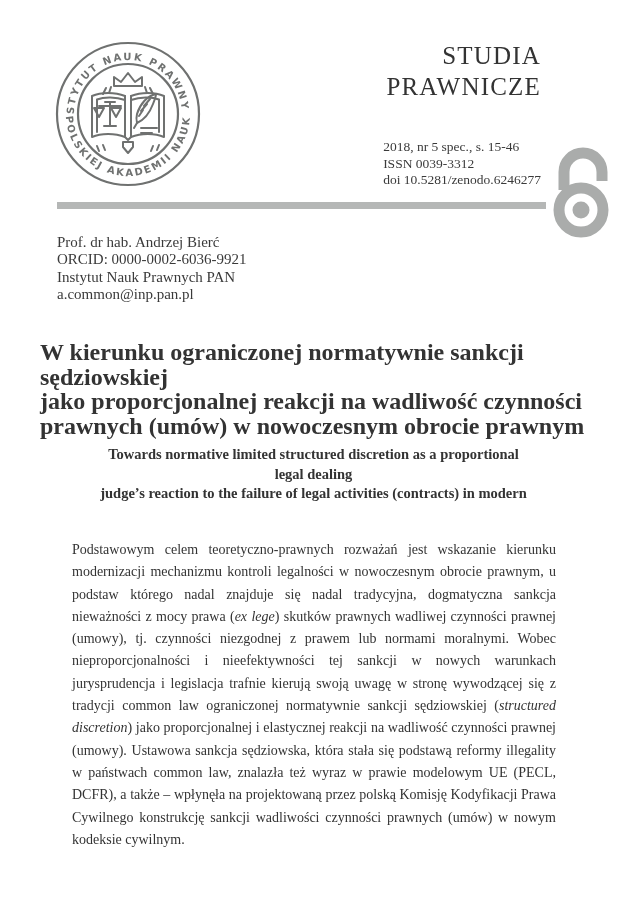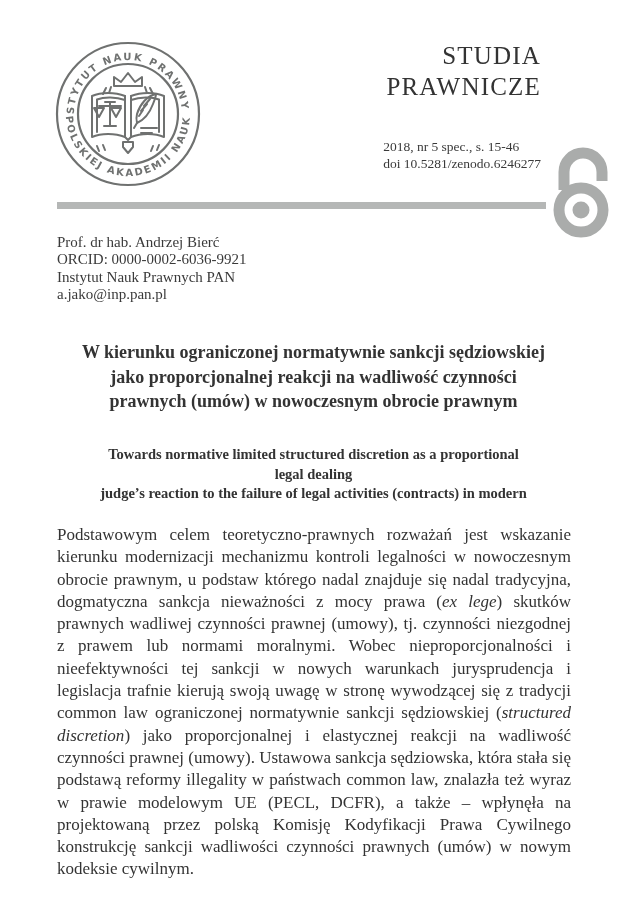--- a/index.html
+++ b/index.html
@@ -20,30 +20,30 @@
         font-size:13.5px;line-height:16.5px;color:#3a3a3a;}
 
   .rule{position:absolute;left:57px;top:202px;width:489px;height:7px;background:#b5b7b6;}
 
   .oa-icon{position:absolute;left:546px;top:146px;width:76px;height:92px;}
 
   
   .author{position:absolute;left:57px;top:234px;font-size:15px;line-height:17.4px;color:#3a3a3a;}
 
   
-  .title-pl{position:absolute;left:40px;right:40px;top:340px;text-align:center;
-            font-weight:bold;font-size:18px;line-height:24.5px;color:#333333;}
+  .title-pl{position:absolute;left:40px;right:40px;top:340px;
+            font-weight:bold;font-size:24px;line-height:24.5px;color:#333333;}
   .title-en{position:absolute;left:40px;right:40px;top:437px;text-align:center;
             font-weight:bold;font-size:14.5px;line-height:19.5px;color:#333333;}
   .tline{display:block;}
 
   
   .abstract{position:absolute;left:57px;width:514px;top:524px;color:#333333;}
   .abstract-heading{font-weight:bold;font-size:15.5px;line-height:22px;margin:0;}
-  .abstract-body{font-size:17px;line-height:22.3px;text-align:justify;margin:0;}
+  .abstract-body{font-size:14px;line-height:22.3px;text-align:justify;margin:15px;}
   .abstract-body em{font-style:italic;}
 
   
   .badge{position:absolute;left:554px;top:838px;width:50px;height:50px;}
 </style>
 </head>
 <body>
 
 <div class="page">
 
@@ -99,40 +99,41 @@
       </g>
     </svg>
   </div>
 
   <div class="masthead">
     <div class="jtitle-line">STUDIA</div>
     <div class="jtitle-line">PRAWNICZE</div>
   </div>
   <div class="meta">
     <div>2018, nr 5 spec., s. 15-46</div>
+    <div>ISSN 0039-3312</div>
     <div>doi 10.5281/zenodo.6246277</div>
   </div>
 
   <div class="rule"></div>
 
   <div class="oa-icon">
     <svg viewBox="0 0 76 92" width="76" height="92">
       <g fill="none" stroke="#aaacab" stroke-width="11">
         <path d="M 18 44 L 18 26 A 19 19 0 0 1 56 26 L 56 35"></path>
         <circle cx="35" cy="64" r="22"></circle>
       </g>
       <circle cx="35" cy="64" r="8.5" fill="#aaacab"></circle>
     </svg>
   </div>
 
   <div class="author">
     <div>Prof. dr hab. Andrzej Bierć</div>
     <div>ORCID: 0000-0002-6036-9921</div>
     <div>Instytut Nauk Prawnych PAN</div>
-    <div>a.jako@inp.pan.pl</div>
+    <div>a.common@inp.pan.pl</div>
   </div>
 
   <h1 class="title-pl" style="margin:0;">
     <span class="tline">W kierunku ograniczonej normatywnie sankcji sędziowskiej</span>
     <span class="tline">jako proporcjonalnej reakcji na wadliwość czynności</span>
     <span class="tline">prawnych (umów) w nowoczesnym obrocie prawnym</span>
   </h1>
 
   <h2 class="title-en" style="margin:8px;">
     <span class="tline">Towards normative limited structured discretion as a proportional</span>

